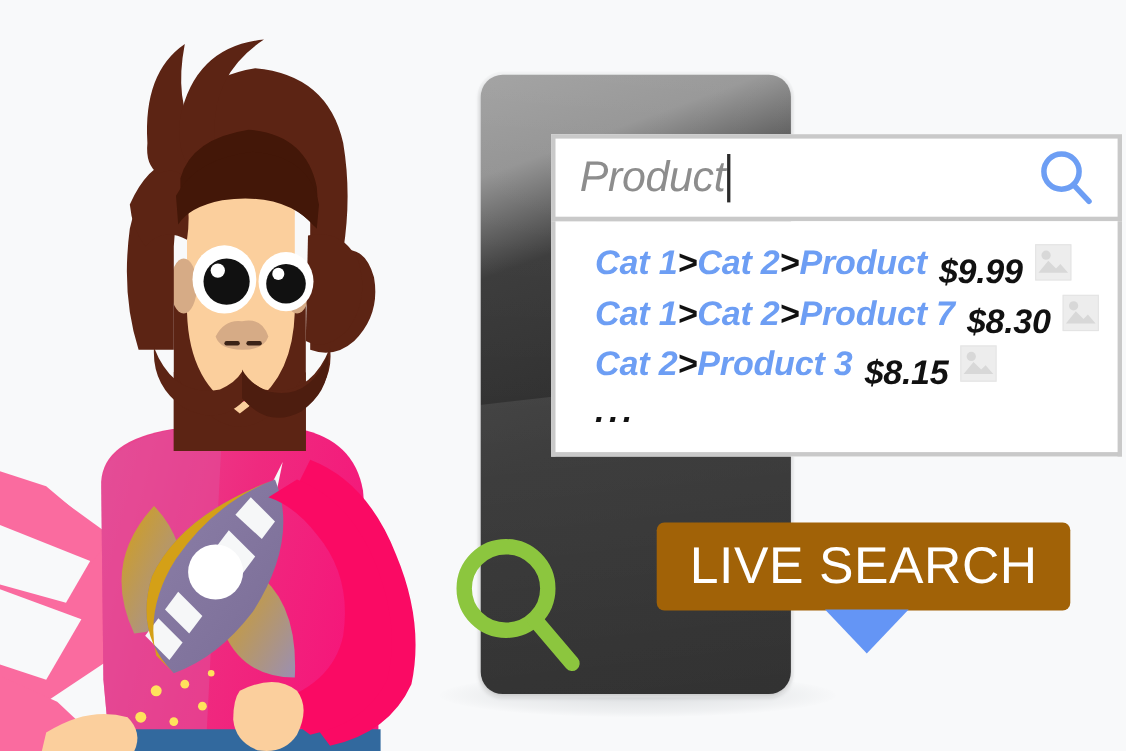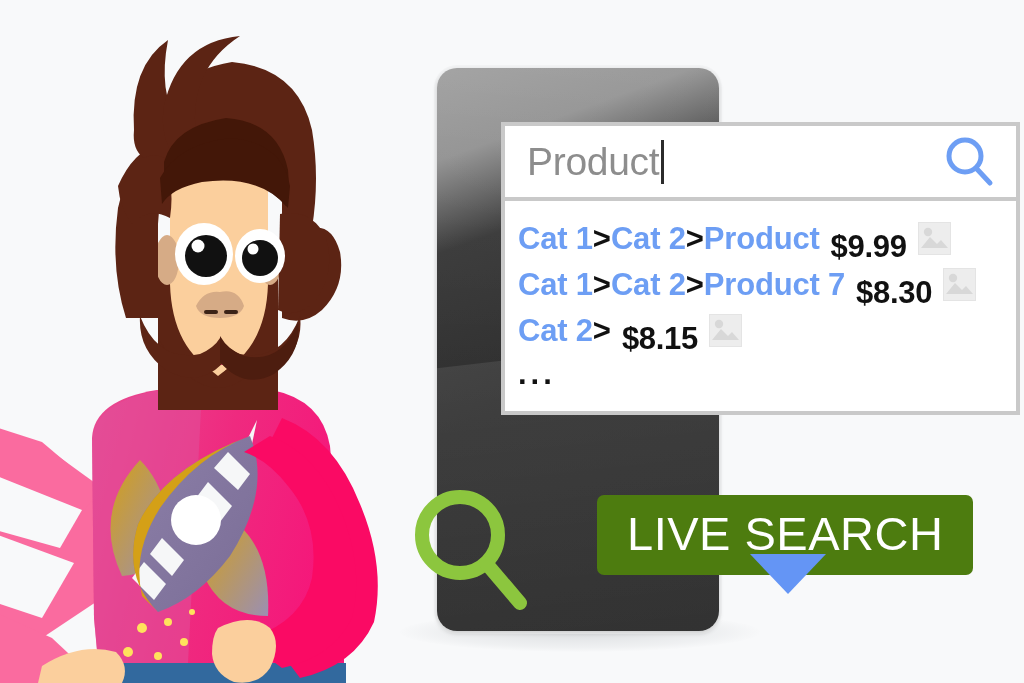--- a/index.html
+++ b/index.html
@@ -32,40 +32,40 @@
   .phone-sheen{
     position:absolute;left:-12%;top:54%;width:130%;height:60%;
     background:linear-gradient(to bottom,rgba(255,255,255,.085),rgba(255,255,255,.025));
     transform:rotate(-6.5deg);transform-origin:left top;
   }
 
   
   .green-mag{position:absolute;left:414px;top:487px;width:118px;height:134px;}
 
   
-  .search-widget{position:absolute;left:501px;top:122px;width:519px;}
+  .search-widget{position:absolute;left:501px;top:122px;width:519px;font-style:italic;}
   .search-box{
     background:#ffffff;border:4px solid #c9c9c9;
     height:79px;box-sizing:border-box;
     display:flex;align-items:center;padding:0 18px 0 22px;
     position:relative;
   }
   .search-text-wrap{display:flex;align-items:center;flex:1;min-width:0;}
   .search-term{
     font-size:39px;color:#8d8d8d;font-weight:400;letter-spacing:-.3px;
     line-height:1;white-space:nowrap;
   }
   .caret{
     width:3px;height:44px;background:#2b2b2b;margin-left:2px;display:inline-block;
   }
   .search-mag{width:56px;height:56px;flex:0 0 auto;}
 
   .results{
     background:#ffffff;border:4px solid #c9c9c9;border-top:none;
-    padding:14px 20px 18px 13px;box-sizing:border-box;
+    padding:14px 20px 18px 36px;box-sizing:border-box;
     min-height:197px;
   }
   .result-row{
     display:flex;align-items:center;height:46px;white-space:nowrap;
   }
   .crumb{
     font-size:31px;font-weight:700;color:#6d9ef4;line-height:1;letter-spacing:-.2px;
   }
   .sep{font-size:31px;font-weight:700;color:#111111;line-height:1;}
   .price{
@@ -76,25 +76,24 @@
     background:#ededed;border:1px solid #e4e4e4;position:relative;box-sizing:border-box;
   }
   .ellipsis{
     font-size:31px;font-weight:700;color:#111;line-height:1;
     height:40px;display:flex;align-items:center;letter-spacing:4px;
   }
 
   
   .badge-wrap{position:absolute;left:597px;top:475px;}
   .badge{
-    background:#4d7c0f;color:#ffffff;border-radius:7px;
+    background:#a16207;color:#ffffff;border-radius:7px;
     padding:15px 30px 18px 30px;
     font-size:47px;font-weight:400;letter-spacing:.5px;line-height:1;
     display:inline-block;
-    margin-top:20px;
   }
   .badge-tail{
     position:absolute;left:153px;top:79px;width:0;height:0;
     border-left:38px solid transparent;border-right:38px solid transparent;
     border-top:40px solid #6495f5;
   }
 
   
   .character{position:absolute;left:-18px;top:18px;width:420px;height:665px;}
 </style>
@@ -282,20 +281,21 @@
           <svg viewBox="0 0 31 31" width="31" height="31" xmlns="http://www.w3.org/2000/svg">
             <circle cx="9" cy="9" r="4.2" fill="#d8d8d8"></circle>
             <path d="M2 25 L11 14 L18 21 L22 17 L29 25 Z" fill="#d8d8d8"></path>
           </svg>
         </span>
       </div>
 
       <div class="result-row">
         <span class="crumb">Cat 2</span>
         <span class="sep">&gt;</span>
+        <span class="crumb">Product 3</span>
         <span class="price">$8.15</span>
         <span class="thumb">
           <svg viewBox="0 0 31 31" width="31" height="31" xmlns="http://www.w3.org/2000/svg">
             <circle cx="9" cy="9" r="4.2" fill="#d8d8d8"></circle>
             <path d="M2 25 L11 14 L18 21 L22 17 L29 25 Z" fill="#d8d8d8"></path>
           </svg>
         </span>
       </div>
 
       <div class="ellipsis">...</div>

